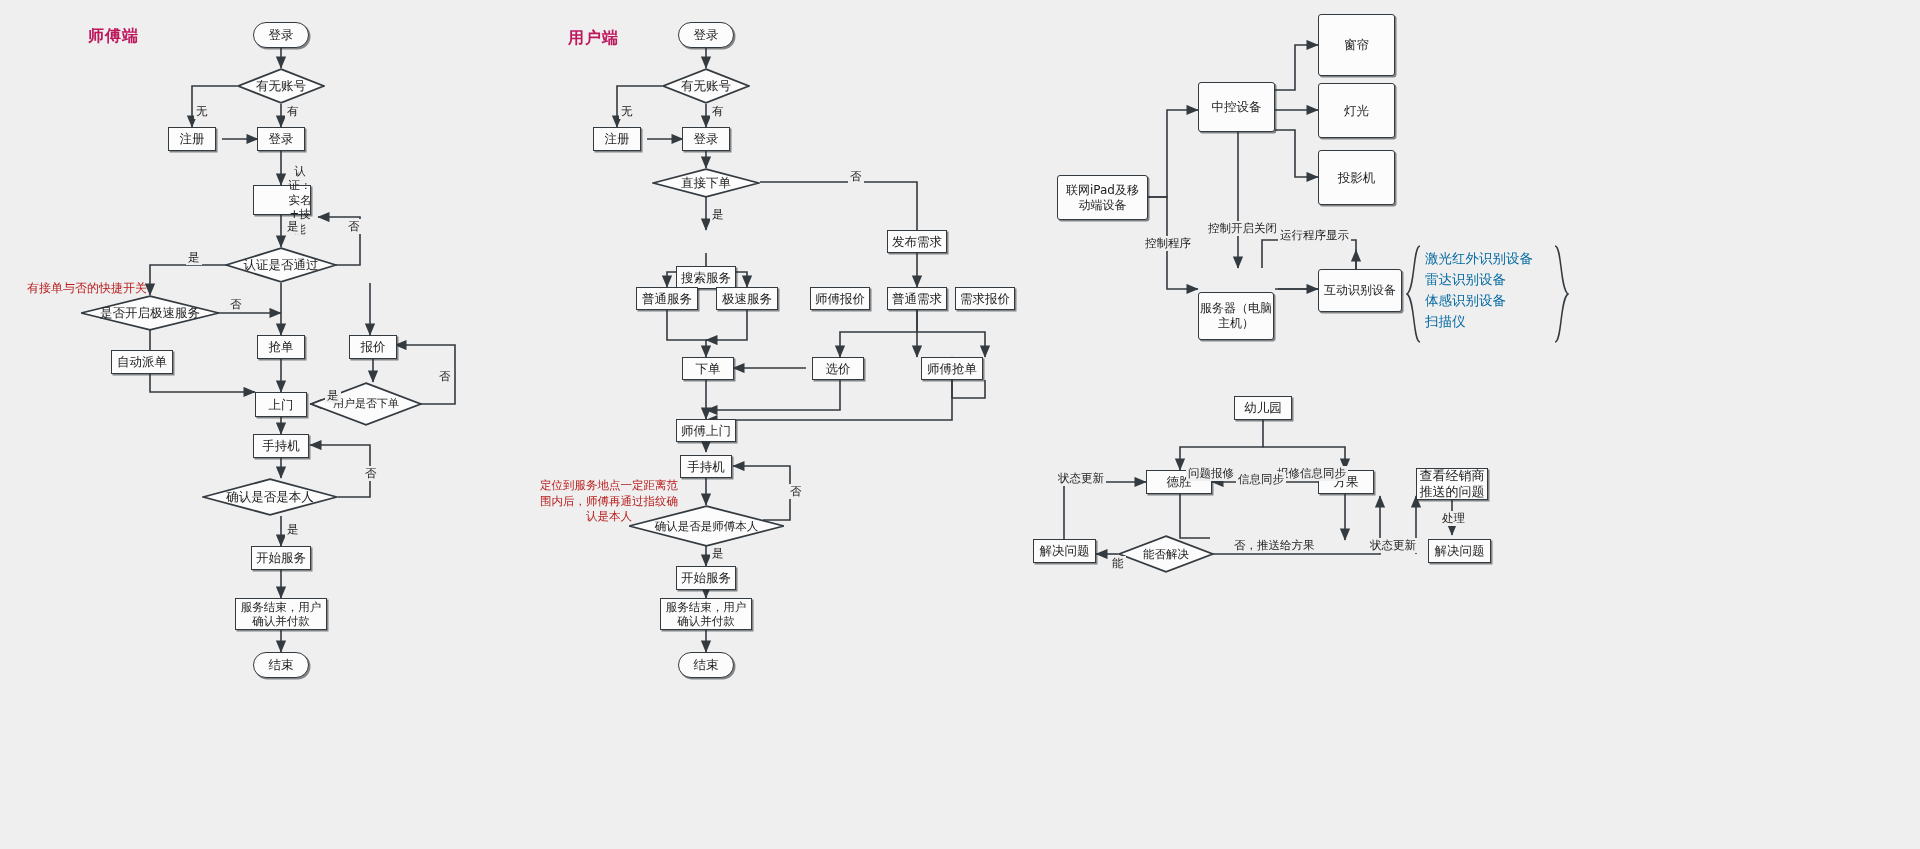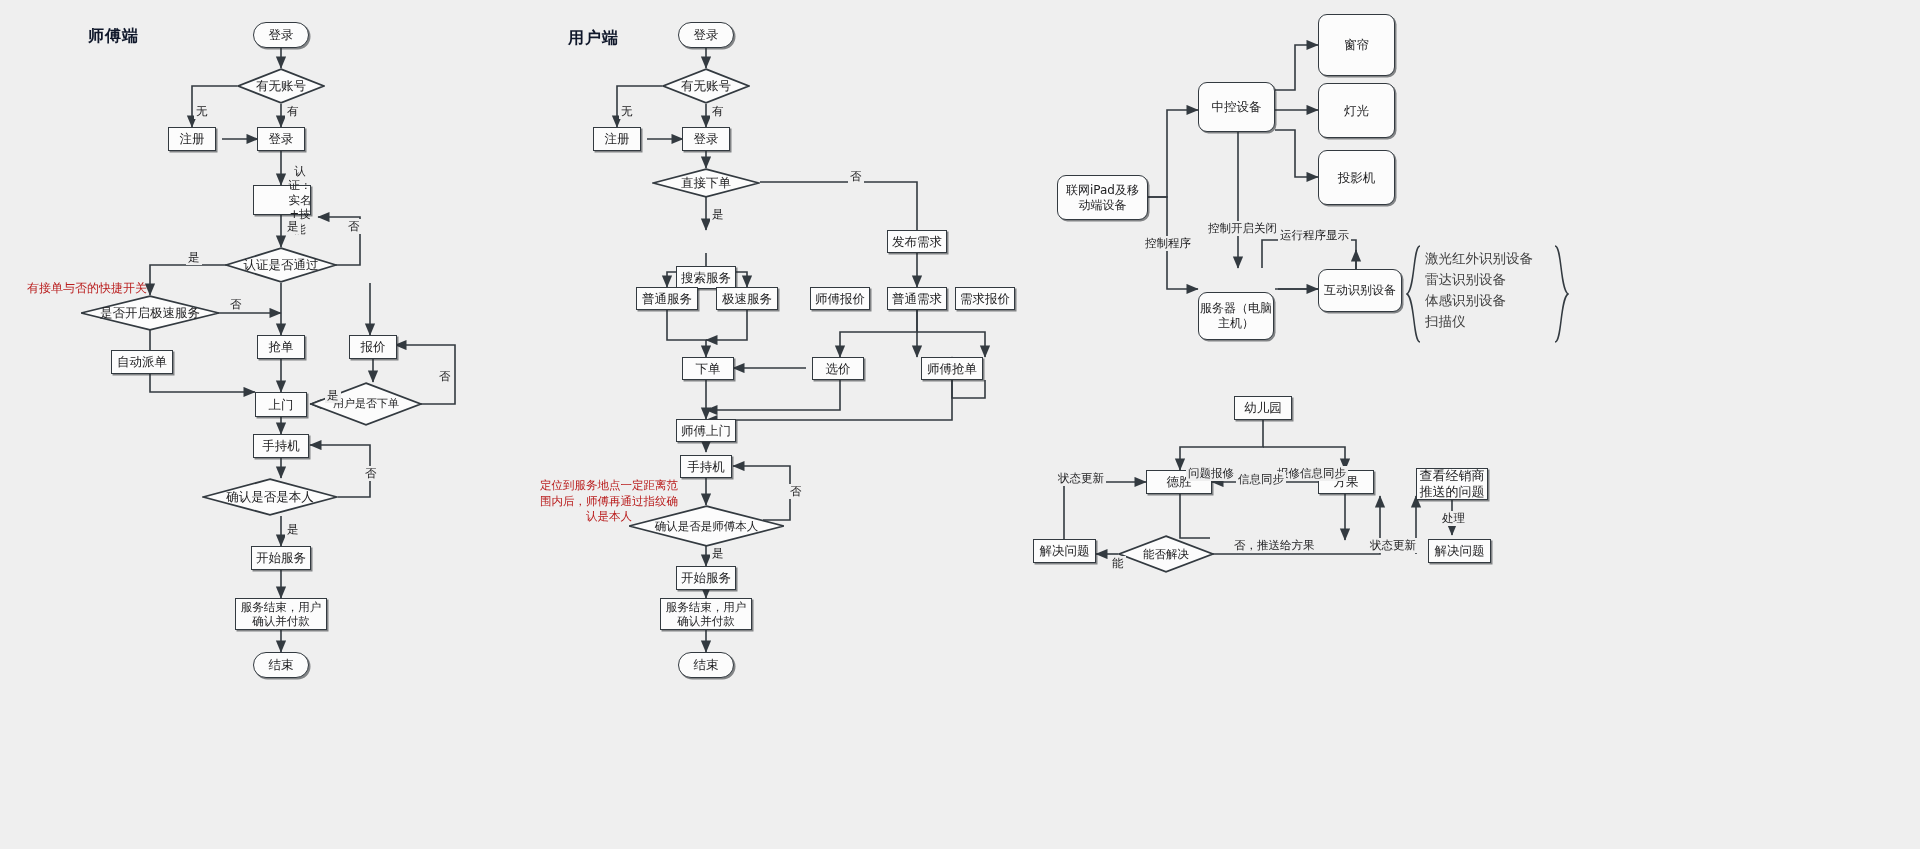--- a/index.html
+++ b/index.html
@@ -19,42 +19,42 @@
     color:#1d1d1f;
     display:flex;align-items:center;justify-content:center;
     text-align:center;
     font-size:12.5px;
     line-height:1.25;
     white-space:pre-line;
     box-shadow:1.5px 1.5px 0 rgba(40,44,48,.55);
     z-index:3;
   }
   .node.round{border-radius:14px;}
-  .node.soft{border-radius:9px;}
+  .node.soft{border-radius:3px;}
   .node.diamond{
     background:transparent;border:none;box-shadow:none;
   }
   .diamond .dshape{
     position:absolute;left:0;top:0;width:100%;height:100%;
   }
   .diamond .dlabel{position:relative;z-index:2;}
   .title{
-    position:absolute;font-weight:bold;font-size:16px;color:#0f172a;
+    position:absolute;font-weight:bold;font-size:16px;color:#be185d;
     letter-spacing:1px;z-index:4;
   }
   .note{
     position:absolute;font-size:12px;color:#b91c1c;
     line-height:1.35;white-space:pre-line;z-index:4;
   }
   .elabel{
     position:absolute;font-size:11.5px;color:#1d1d1f;
     background:#efefef;padding:0 2px;z-index:5;white-space:nowrap;
   }
   .devlist{
-    position:absolute;font-size:13.5px;color:#404040;line-height:1.55;
+    position:absolute;font-size:13.5px;color:#0369a1;line-height:1.55;
     white-space:pre-line;z-index:4;
   }
   svg.edges{position:absolute;left:0;top:0;width:1920px;height:849px;z-index:1;}
 </style>
 </head>
 <body>
 
 <div id="canvas">
 
   <svg class="edges" xmlns="http://www.w3.org/2000/svg">

